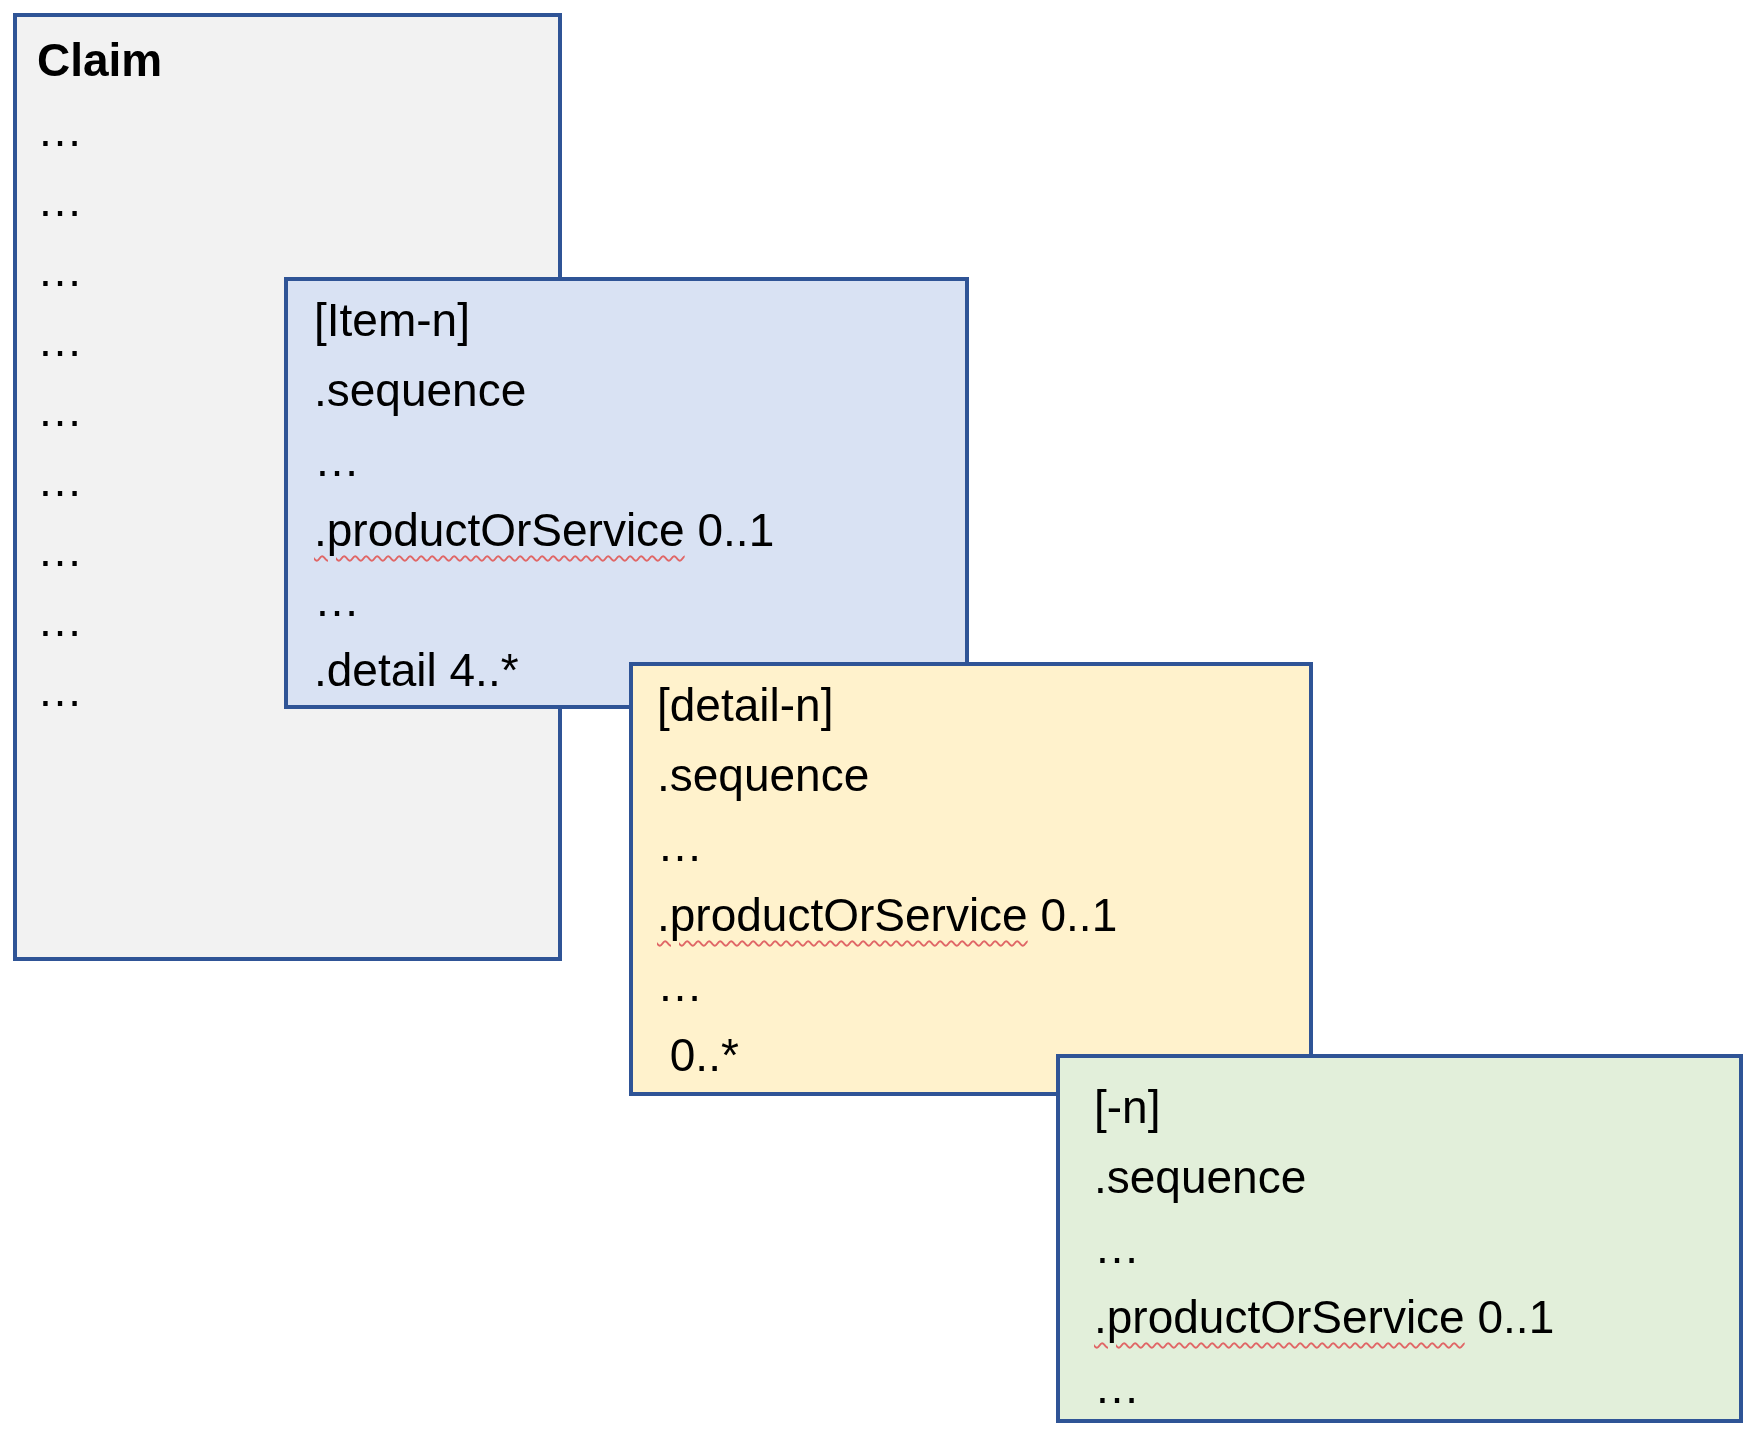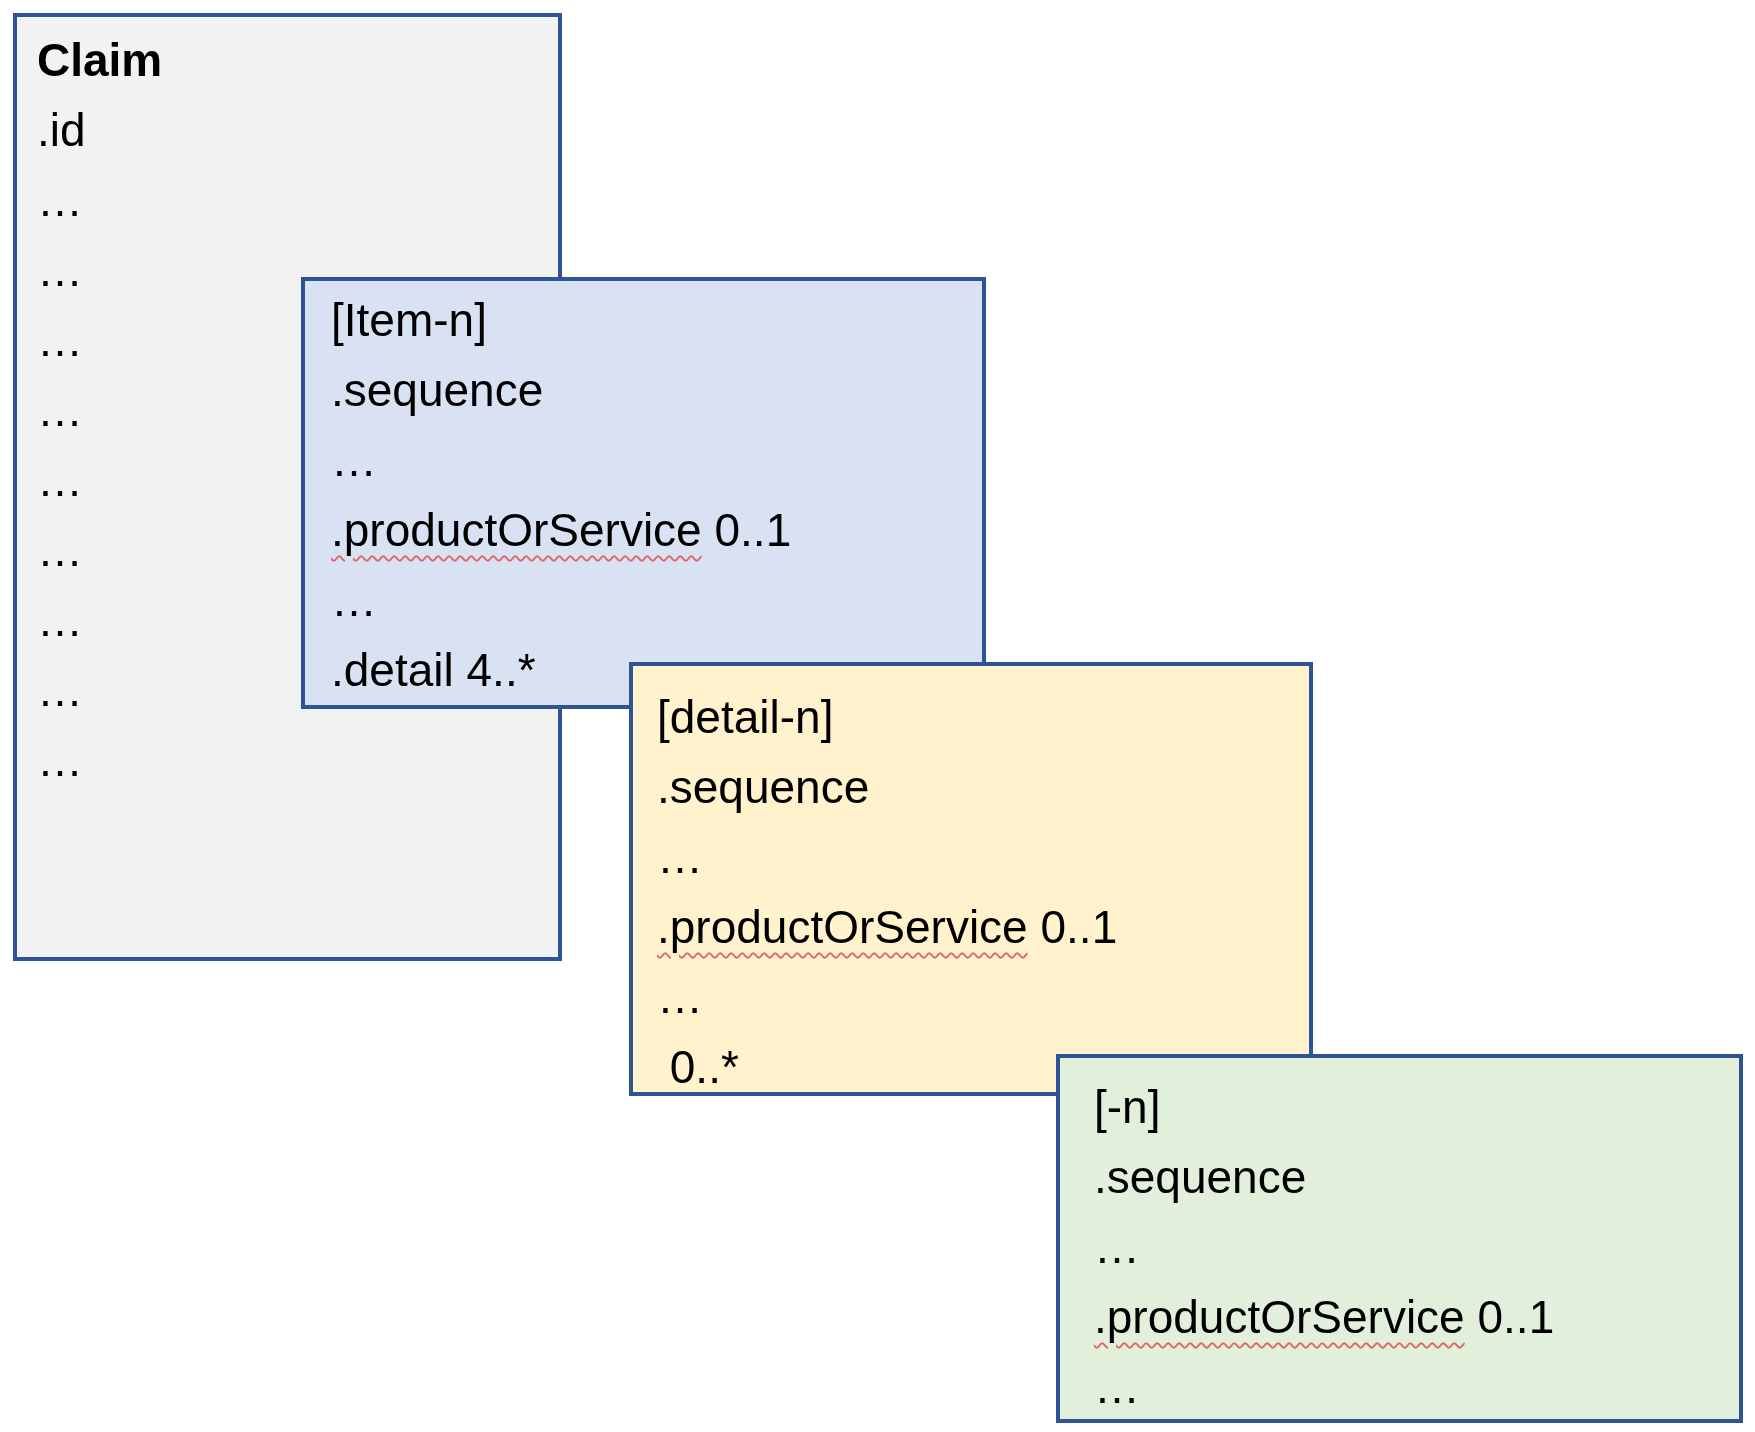--- a/index.html
+++ b/index.html
@@ -16,28 +16,28 @@
   .box {
     position: absolute;
     border: 4px solid #2F5496;
   }
   .box-claim {
     left: 13px; top: 13px; width: 549px; height: 948px;
     background: #F2F2F2; z-index: 1;
     padding: 8px 8px 0 20px;
   }
   .box-item {
-    left: 301px; top: 277px; width: 685px; height: 432px;
+    left: 284px; top: 277px; width: 685px; height: 432px;
     background: #D9E2F3; z-index: 2;
     padding: 4px 16px 0 26px;
   }
   .box-detail {
     left: 629px; top: 662px; width: 684px; height: 434px;
     background: #FFF2CC; z-index: 3;
-    padding: 16px 8px 0 24px;
+    padding: 4px 8px 0 24px;
   }
   .box-subdetail {
     left: 1056px; top: 1054px; width: 687px; height: 369px;
     background: #E2EFDA; z-index: 4;
     padding: 14px 8px 0 34px;
   }
   .line {
     height: 70px;
     display: flex;
     align-items: center;
@@ -56,21 +56,20 @@
   .sq:empty { text-decoration-line: none; }
 </style>
 </head>
 <body>
 
 <div class="canvas">
 
   <div class="box box-claim">
     <div class="line"><span class="t">Claim</span><span class="t sq"></span><span class="t"></span></div>
 
-    <div class="line"><span class="t">.id</span><span class="t sq"></span><span class="t"></span></div>
 
     <div class="line"><span class="t">…</span><span class="t sq"></span><span class="t"></span></div>
 
 
     <div class="line"><span class="t">…</span><span class="t sq"></span><span class="t"></span></div>
 
     <div class="line"><span class="t">…</span><span class="t sq"></span><span class="t"></span></div>
 
     <div class="line"><span class="t">…</span><span class="t sq"></span><span class="t"></span></div>
 

